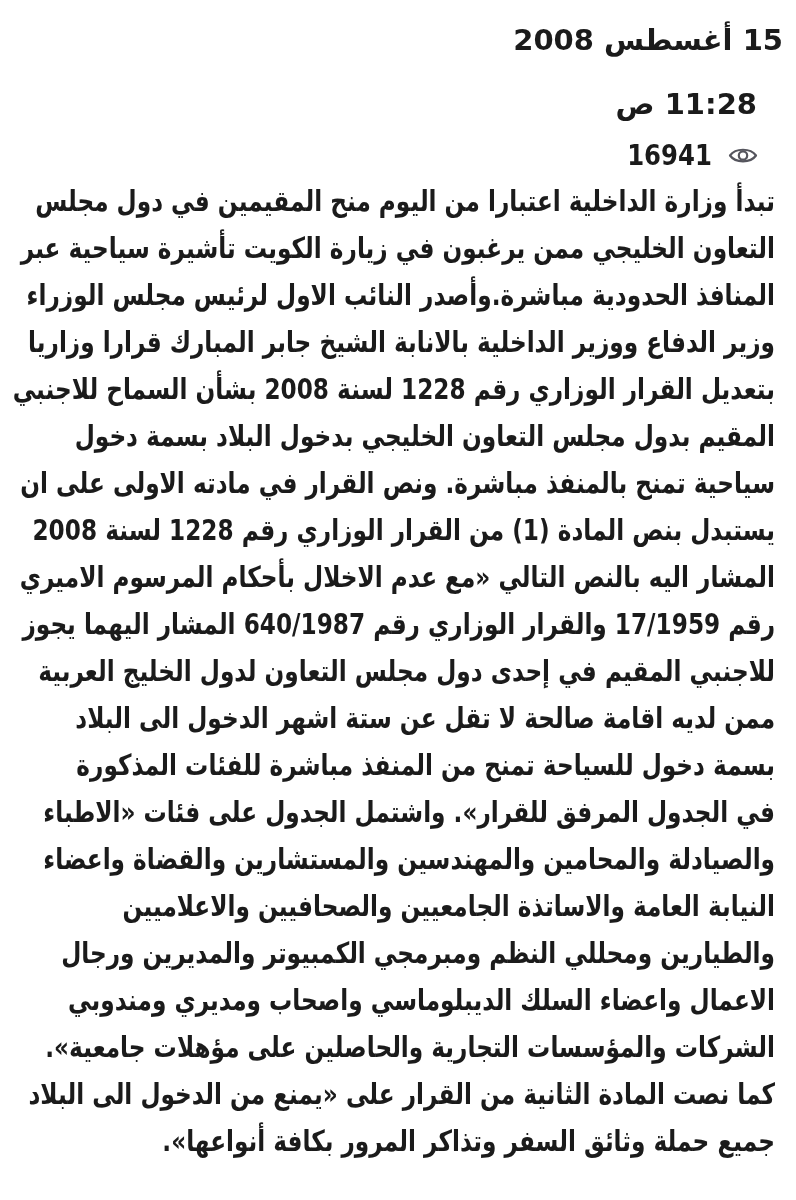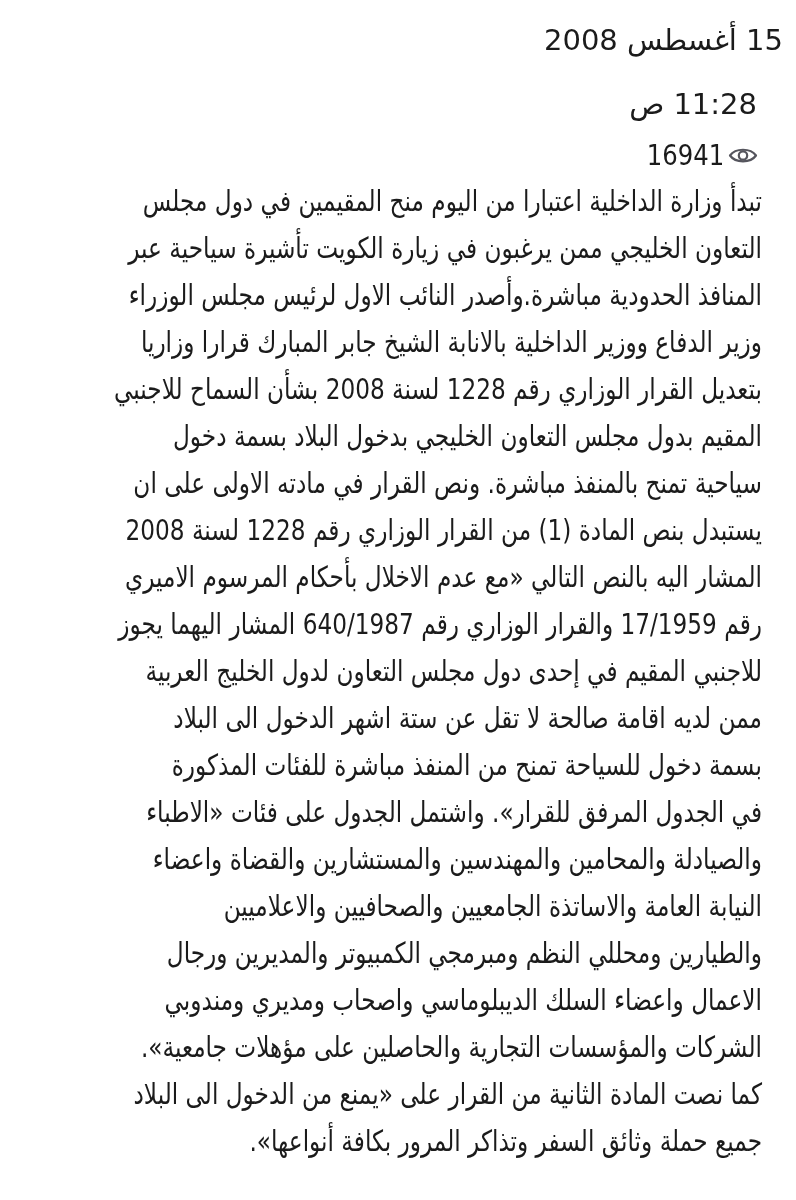--- a/index.html
+++ b/index.html
@@ -15,55 +15,56 @@
     background: var(--bg-color);
     font-family: "DejaVu Sans", "Liberation Sans", sans-serif;
     color: var(--text-color);
     direction: rtl;
   }
   .page {
     width: 796px;
     height: 1200px;
     position: relative;
     overflow: hidden;
+    font-weight: bold;
   }
   .meta { padding-top: 21px; }
   .meta-line {
     text-align: right;
     font-size: 29px;
     line-height: 38px;
     white-space: nowrap;
     color: var(--text-color);
   }
   .date { margin-left: 0; margin-right: 13px; }
   .time { margin-top: 26px; margin-right: 39px; }
   .views {
     margin-top: 13px;
     margin-right: 38px;
     display: flex;
     align-items: center;
     justify-content: flex-start; 
-    gap: 4px;
+    gap: 16px;
     line-height: 38px;
   }
   .eye {
     display: inline-flex;
     align-items: center;
     flex: 0 0 auto;
   }
   .eye svg { display: block; }
   .views .num {
     display: inline-block;
     font-size: 29px;
     transform: scaleX(0.84);
     transform-origin: right center;
   }
   .article {
     margin-top: 4px;
-    padding-right: 34px;
+    padding-right: 21px;
     padding-left: 6px;
     overflow: hidden;
   }
   .aline {
     text-align: right;
     white-space: nowrap;
     font-size: 29px;
     line-height: 47px;
     transform: scaleX(0.8);
     transform-origin: right center;

